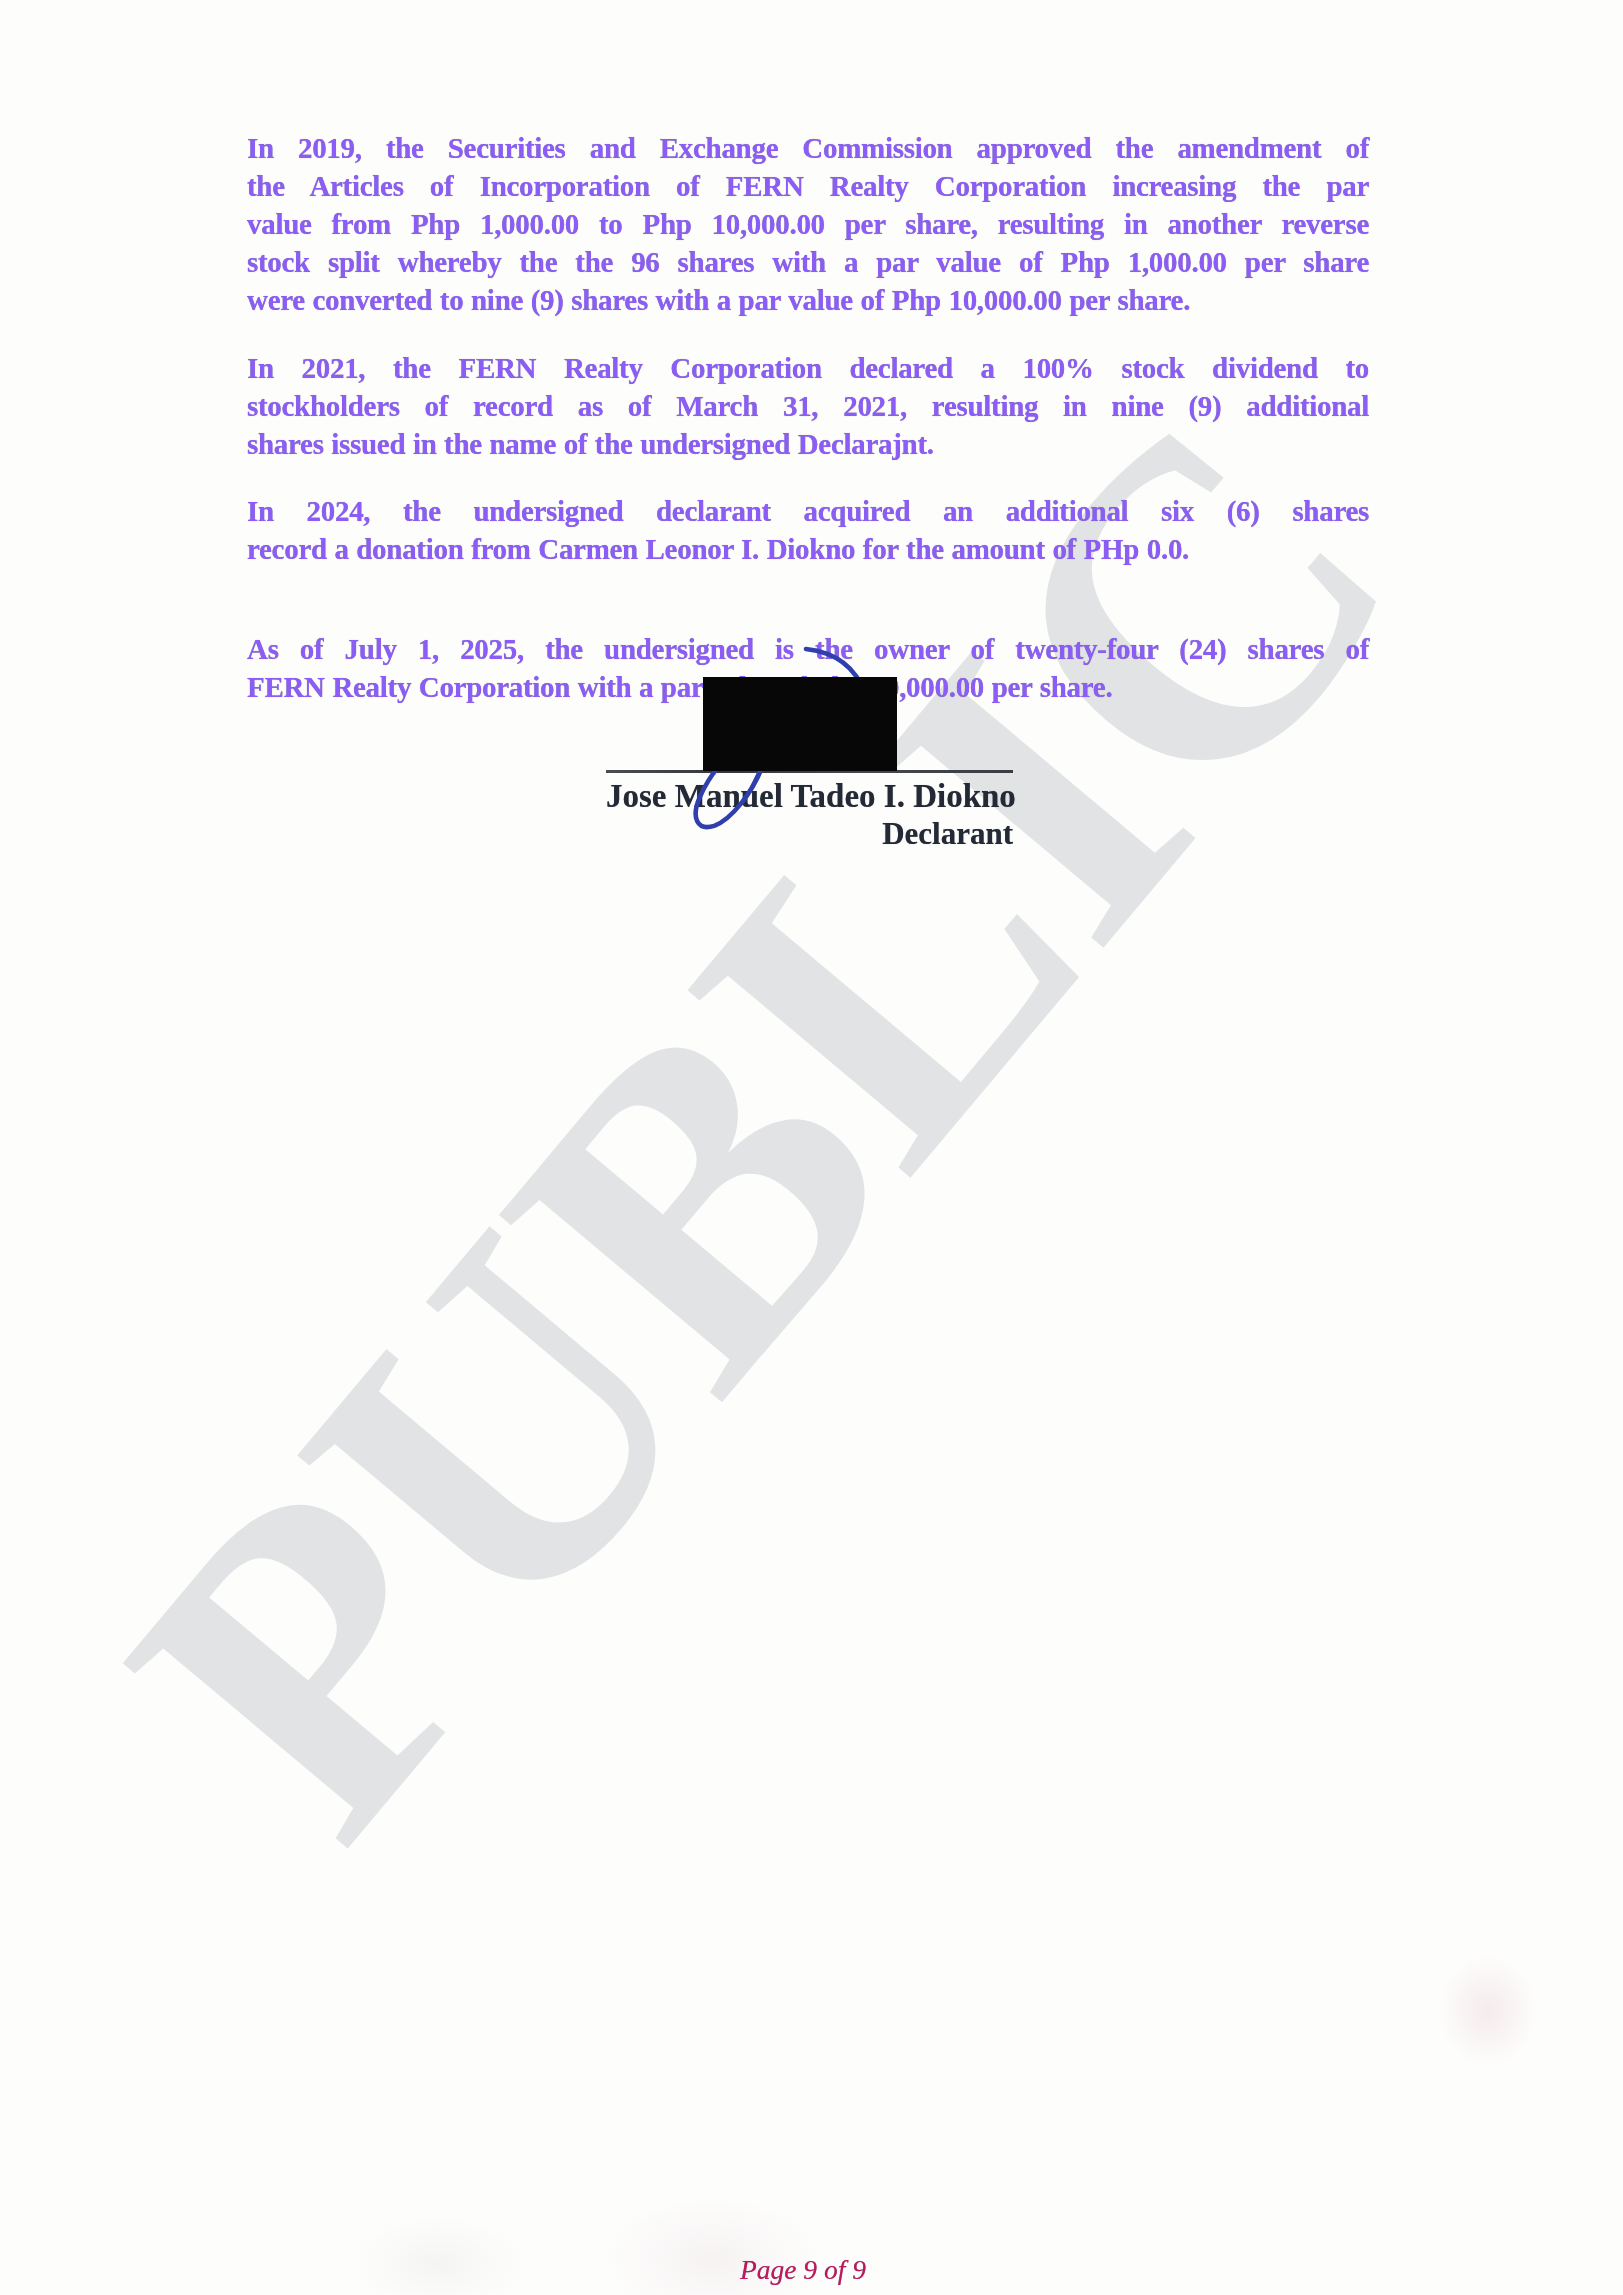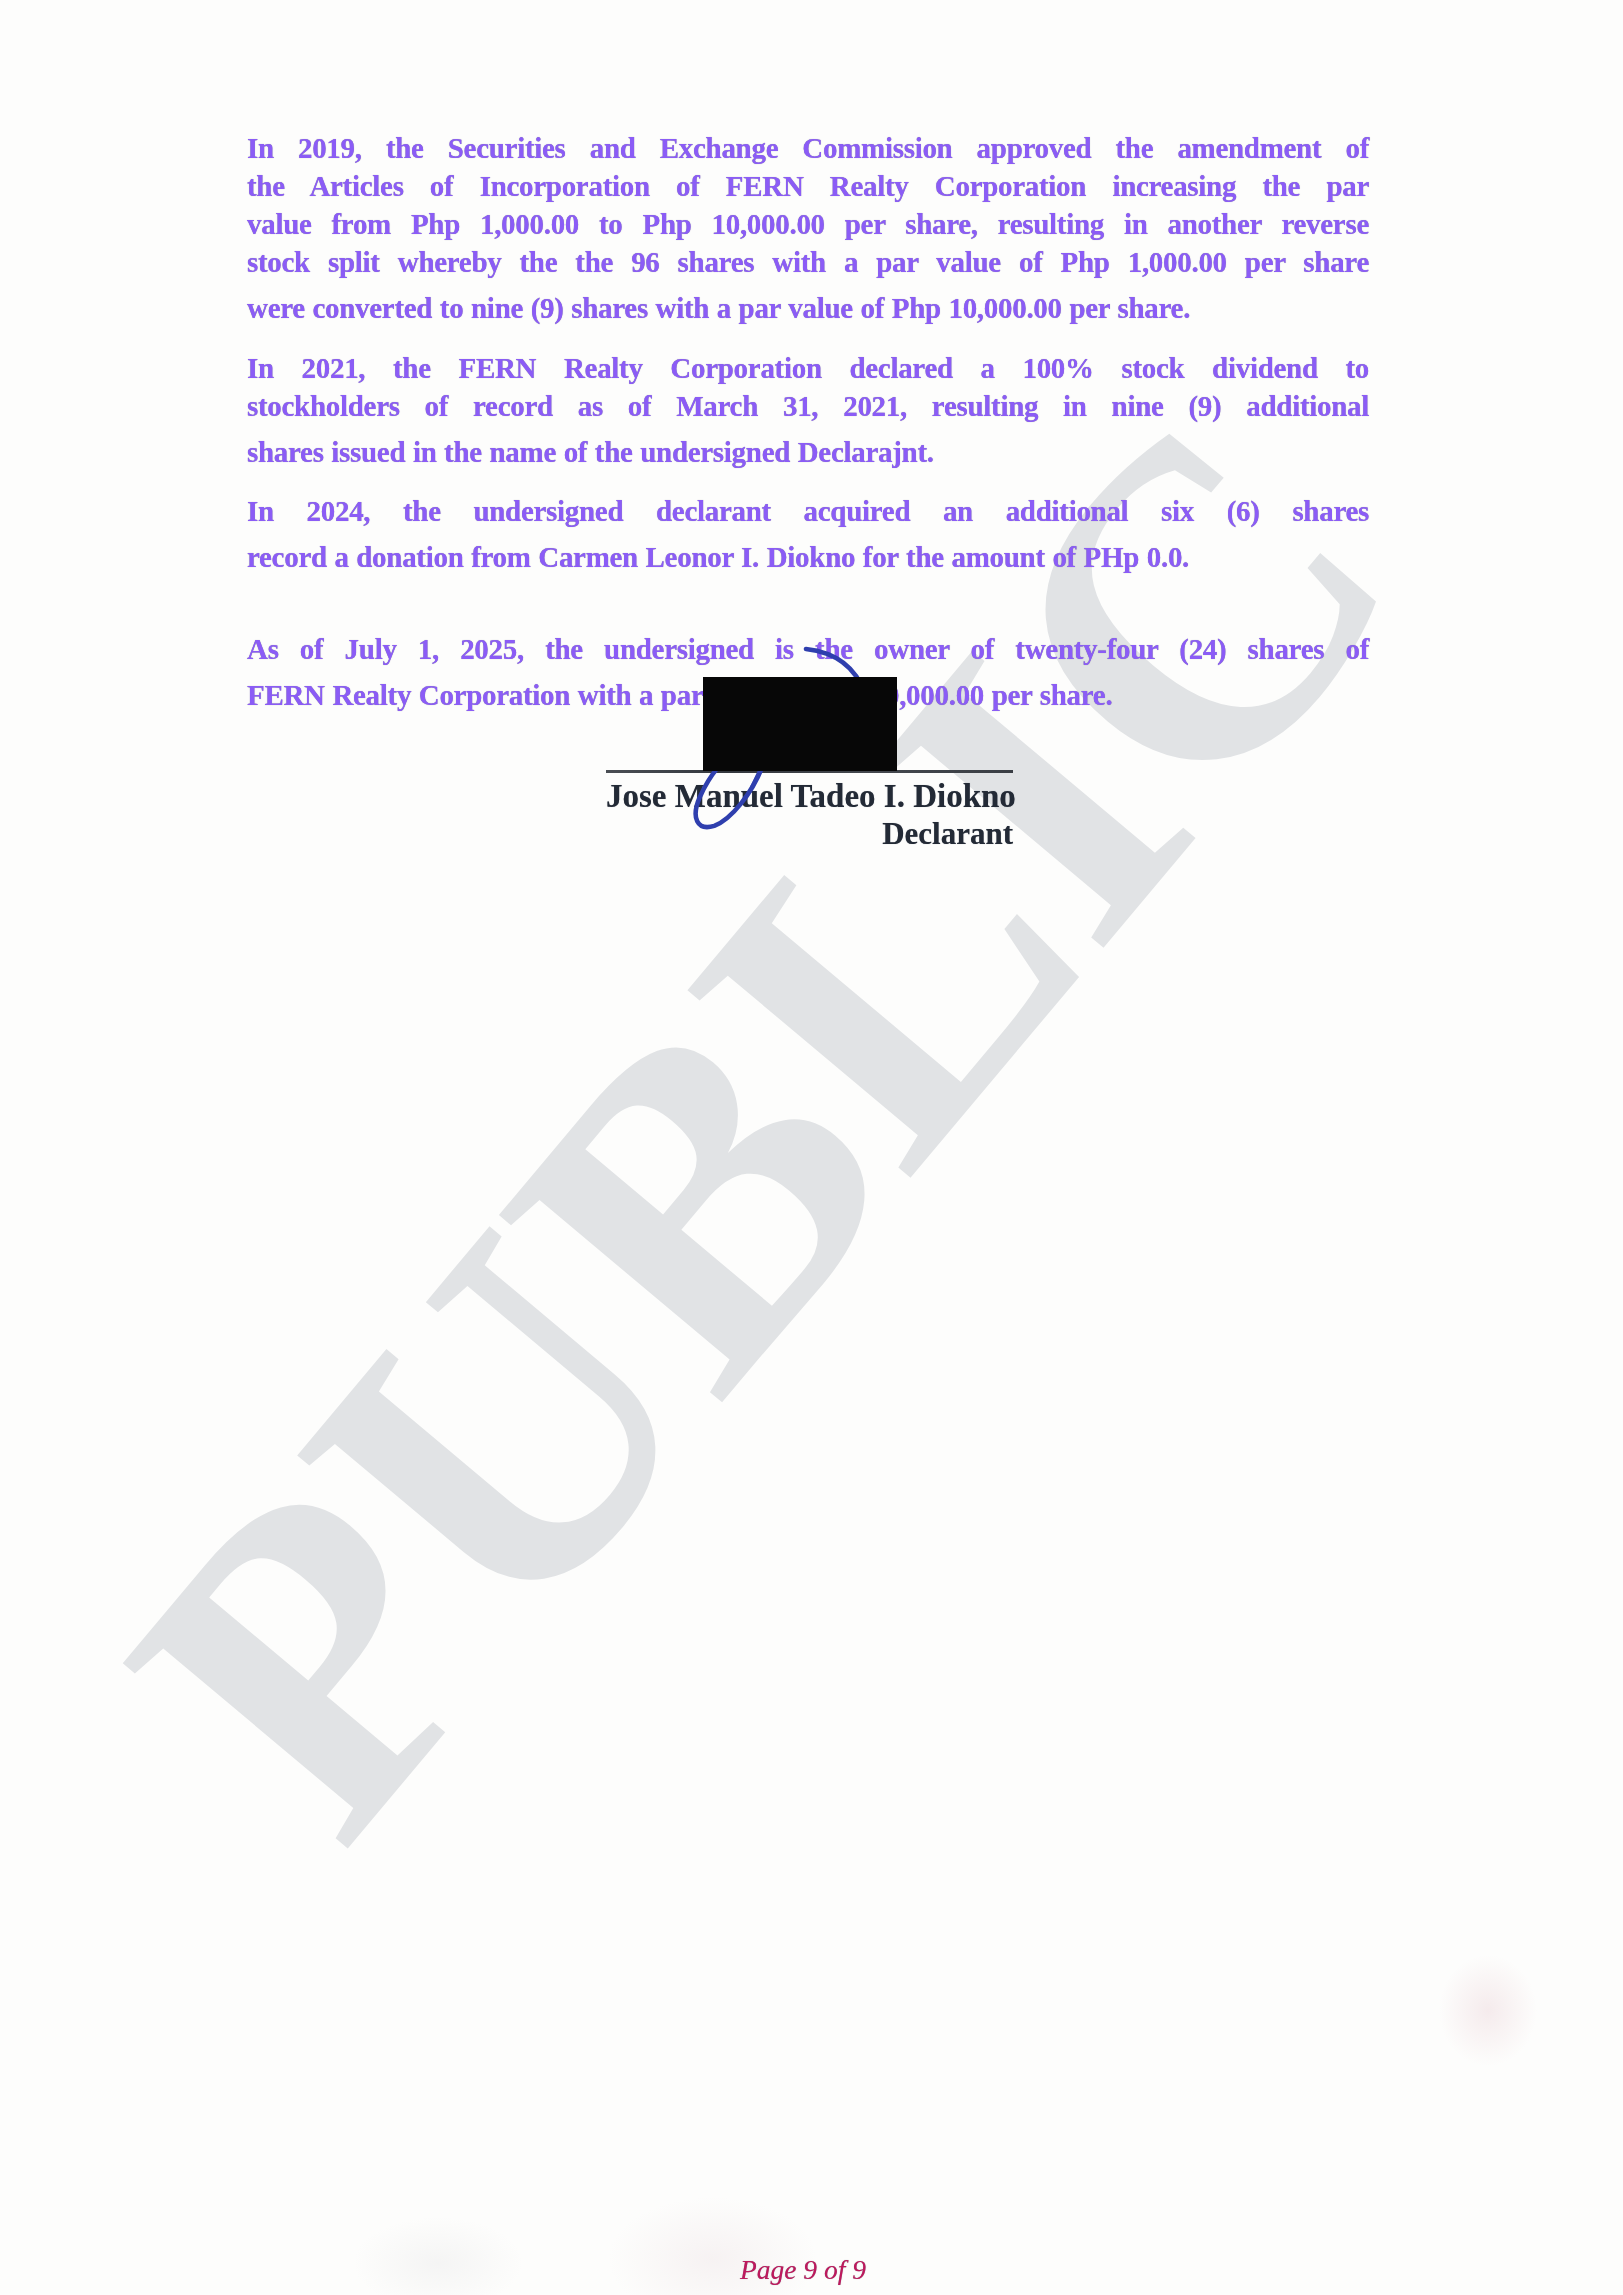--- a/index.html
+++ b/index.html
@@ -38,21 +38,20 @@
   }
   .p1{top:129px;} .p2{top:349px;} .p3{top:492px;} .p4{top:630px;}
   .line{
     height:38px;line-height:38px;
     text-align:justify;
     text-align-last:justify;
   }
   .line.last{
     text-align:right;
     text-align-last:left;
-    margin-top:8px;
   }
   
   .sig-rule{
     position:absolute;
     left:606px;top:770px;
     width:407px;height:3.3px;
     background:linear-gradient(90deg,#4a4e54,#33373d 30%,#44484e 65%,#3a3e44);
     z-index:4;
   }
   .sig-svg{

